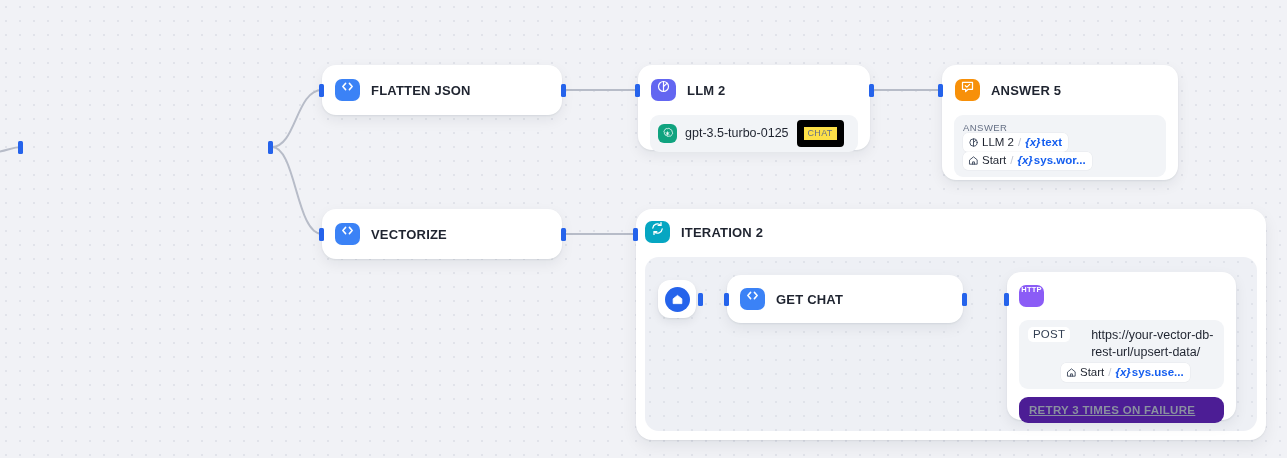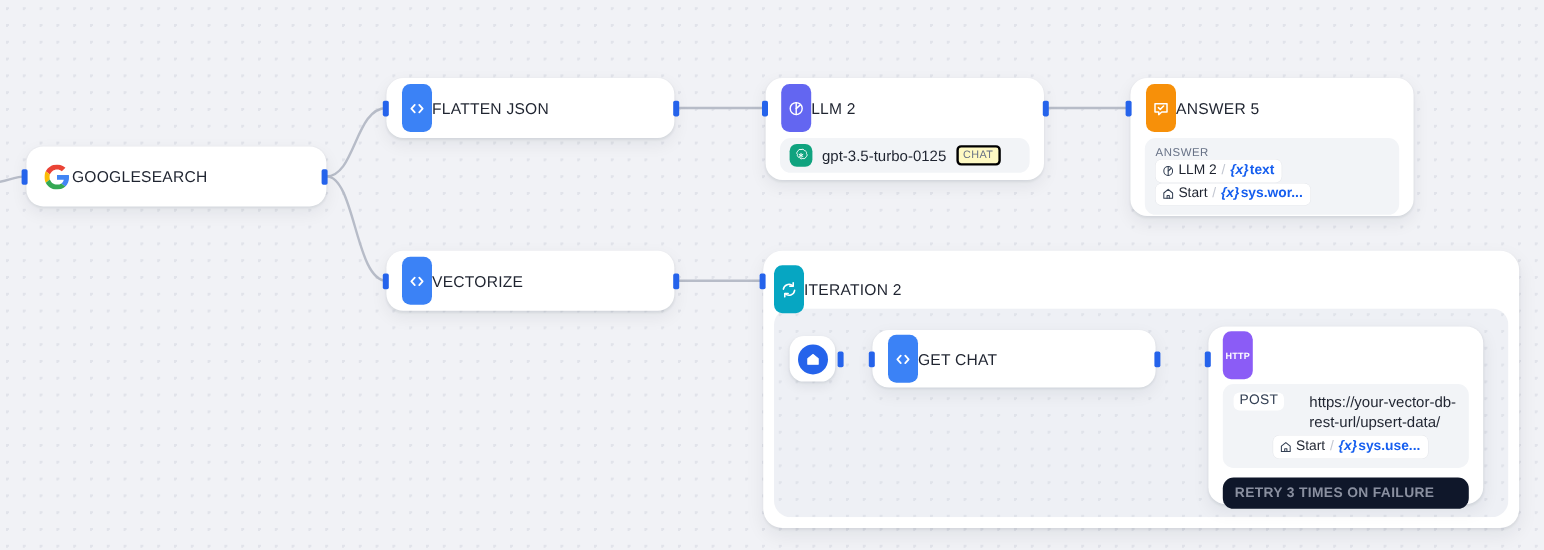--- a/index.html
+++ b/index.html
@@ -61,33 +61,34 @@
   }
   .node-head {
     display: flex;
     align-items: center;
     height: 50px;
     padding: 0 14px 0 13px;
     box-sizing: border-box;
   }
   .node-title {
     font-size: 13px;
-    font-weight: 400;
+    font-weight: 700;
     color: #1f2430;
     letter-spacing: .2px;
     white-space: nowrap;
   }
 
   
   .nicon {
     width: 25px;
-    height: 40px;
+    height: 22px;
     border-radius: 7px;
+    margin-right: 11px;
     display: flex;
-    align-items: center;
+    align-items: flex-start;
     justify-content: center;
     flex: 0 0 auto;
   }
   .nicon svg { display: block; }
   .ic-code   { background: #3b82f6; }
   .ic-llm    { background: #6366f1; }
   .ic-answer { background: #f79009; }
   .ic-iter   { background: #06a6c2; }
   .ic-http   { background: #8b5cf6; color:#fff; font-size:7.5px; font-weight:700; letter-spacing:.2px; }
   .ic-white  { background: #ffffff; }
@@ -125,24 +126,24 @@
     flex: 0 0 auto;
   }
   .model-name {
     font-size: 12.5px;
     color: #1f2430;
     white-space: nowrap;
   }
   .chat-pill {
     font-size: 9px;
     color: #667085;
-    border: 2px solid #000000;
+    border: 7px solid #000000;
     border-radius: 4px;
     padding: 1px 4px 1.5px 4px;
-    background: #fef9c3;
+    background: #fde047;
     letter-spacing: .3px;
   }
 
   
   .chip {
     display: inline-flex;
     align-items: center;
     background: #ffffff;
     border-radius: 5px;
     padding: 1.5px 6px 2px 5px;
@@ -175,27 +176,28 @@
     flex: 0 0 auto;
   }
   .url-text {
     font-size: 12.5px;
     color: #1f2430;
     line-height: 17px;
     word-break: break-all;
   }
   .retry-panel {
     margin: 0 12px 12px 12px;
-    background: #0f172a;
+    background: #4c1d95;
     border-radius: 9px;
     padding: 7px 10px;
     font-size: 11.5px;
     font-weight: 600;
     color: #8a90a0;
     letter-spacing: .3px;
+    text-decoration: underline;
   }
 
   
   .iter-frame {
     position: absolute;
     background: #ffffff;
     border-radius: 16px;
     box-shadow: 0 1px 2px rgba(16,24,40,.06), 0 6px 16px rgba(16,24,40,.07);
     z-index: 2;
     box-sizing: border-box;
@@ -260,33 +262,20 @@
   <div class="port" style="left:869px; top:84px;"></div>
   <div class="port" style="left:938px; top:84px;"></div>
   <div class="port" style="left:319px; top:228px;"></div>
   <div class="port" style="left:561px; top:228px;"></div>
   <div class="port" style="left:633px; top:228px;"></div>
   <div class="port" style="left:698px; top:293px;"></div>
   <div class="port" style="left:724px; top:293px;"></div>
   <div class="port" style="left:962px; top:293px;"></div>
   <div class="port" style="left:1004px; top:293px;"></div>
 
-  <div class="node" style="left:22px; top:122px; width:250px; height:50px;">
-    <div class="node-head">
-      <span class="nicon ic-white">
-        <svg class="g-logo" viewBox="0 0 48 48">
-          <path fill="#EA4335" d="M24 9.5c3.54 0 6.71 1.22 9.21 3.6l6.85-6.85C35.9 2.38 30.47 0 24 0 14.62 0 6.51 5.38 2.56 13.22l7.98 6.19C12.43 13.72 17.74 9.5 24 9.5z"></path>
-          <path fill="#4285F4" d="M46.98 24.55c0-1.57-.15-3.09-.38-4.55H24v9.02h12.94c-.58 2.96-2.26 5.48-4.78 7.18l7.73 6c4.51-4.18 7.09-10.36 7.09-17.65z"></path>
-          <path fill="#FBBC05" d="M10.53 28.59c-.48-1.45-.76-2.99-.76-4.59s.27-3.14.76-4.59l-7.98-6.19C.92 16.46 0 20.12 0 24c0 3.88.92 7.54 2.56 10.78l7.97-6.19z"></path>
-          <path fill="#34A853" d="M24 48c6.48 0 11.93-2.13 15.89-5.81l-7.73-6c-2.15 1.45-4.92 2.3-8.16 2.3-6.26 0-11.57-4.22-13.47-9.91l-7.98 6.19C6.51 42.62 14.62 48 24 48z"></path>
-        </svg>
-      </span>
-      <span class="node-title">GOOGLESEARCH</span>
-    </div>
-  </div>
 
   <div class="node" style="left:322px; top:65px; width:240px; height:50px;">
     <div class="node-head">
       <span class="nicon ic-code">
         <svg width="15" height="15" viewBox="0 0 24 24" fill="none" stroke="#ffffff" stroke-width="2.4" stroke-linecap="round" stroke-linejoin="round">
           <polyline points="9 7 4.5 12 9 17"></polyline>
           <polyline points="15 7 19.5 12 15 17"></polyline>
         </svg>
       </span>
       <span class="node-title">FLATTEN JSON</span>

